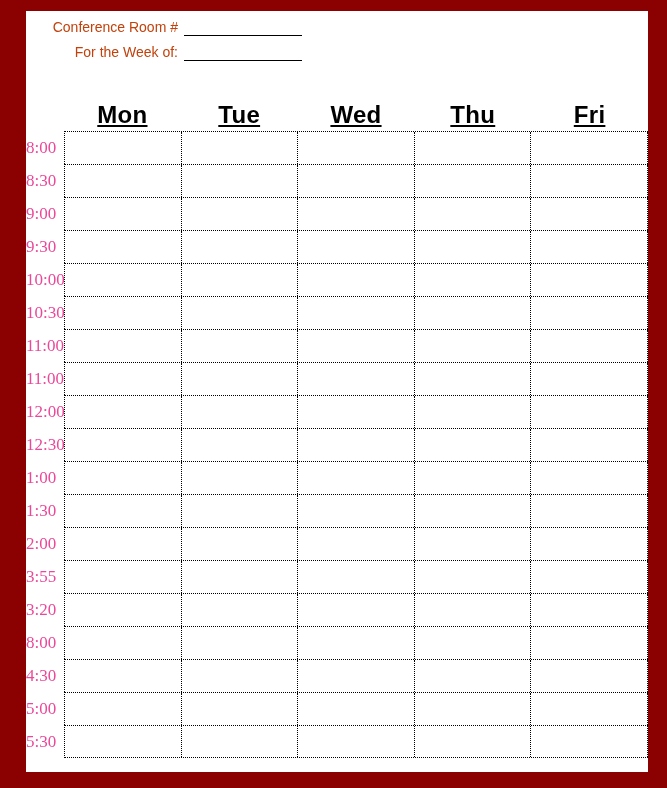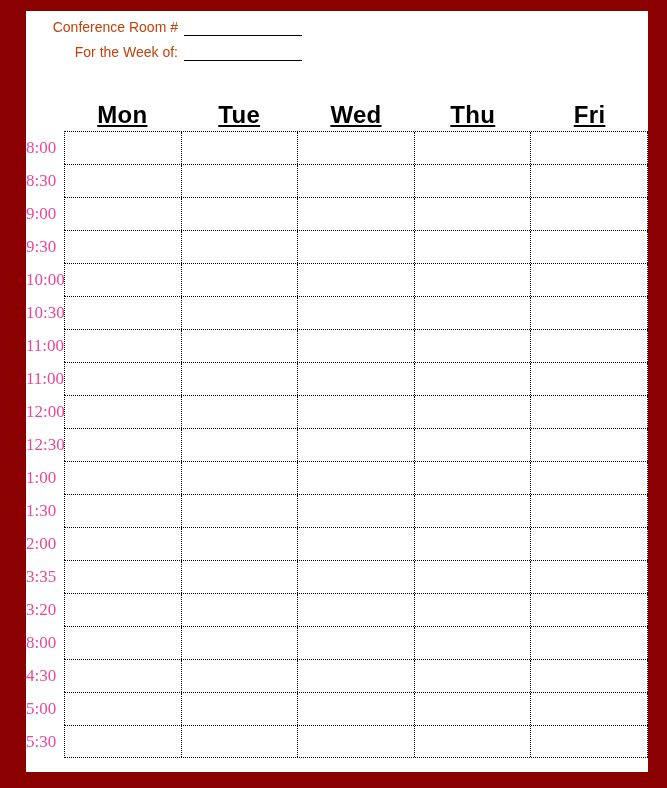--- a/index.html
+++ b/index.html
@@ -277,21 +277,21 @@
           <div class="time-label">2:00</div>
           <div class="slot-track">
             <div class="slot"></div>
             <div class="slot"></div>
             <div class="slot"></div>
             <div class="slot"></div>
             <div class="slot"></div>
           </div>
         </div>
         <div class="time-row">
-          <div class="time-label">3:35</div>
+          <div class="time-label">3:55</div>
           <div class="slot-track">
             <div class="slot"></div>
             <div class="slot"></div>
             <div class="slot"></div>
             <div class="slot"></div>
             <div class="slot"></div>
           </div>
         </div>
         <div class="time-row">
           <div class="time-label">3:20</div>

